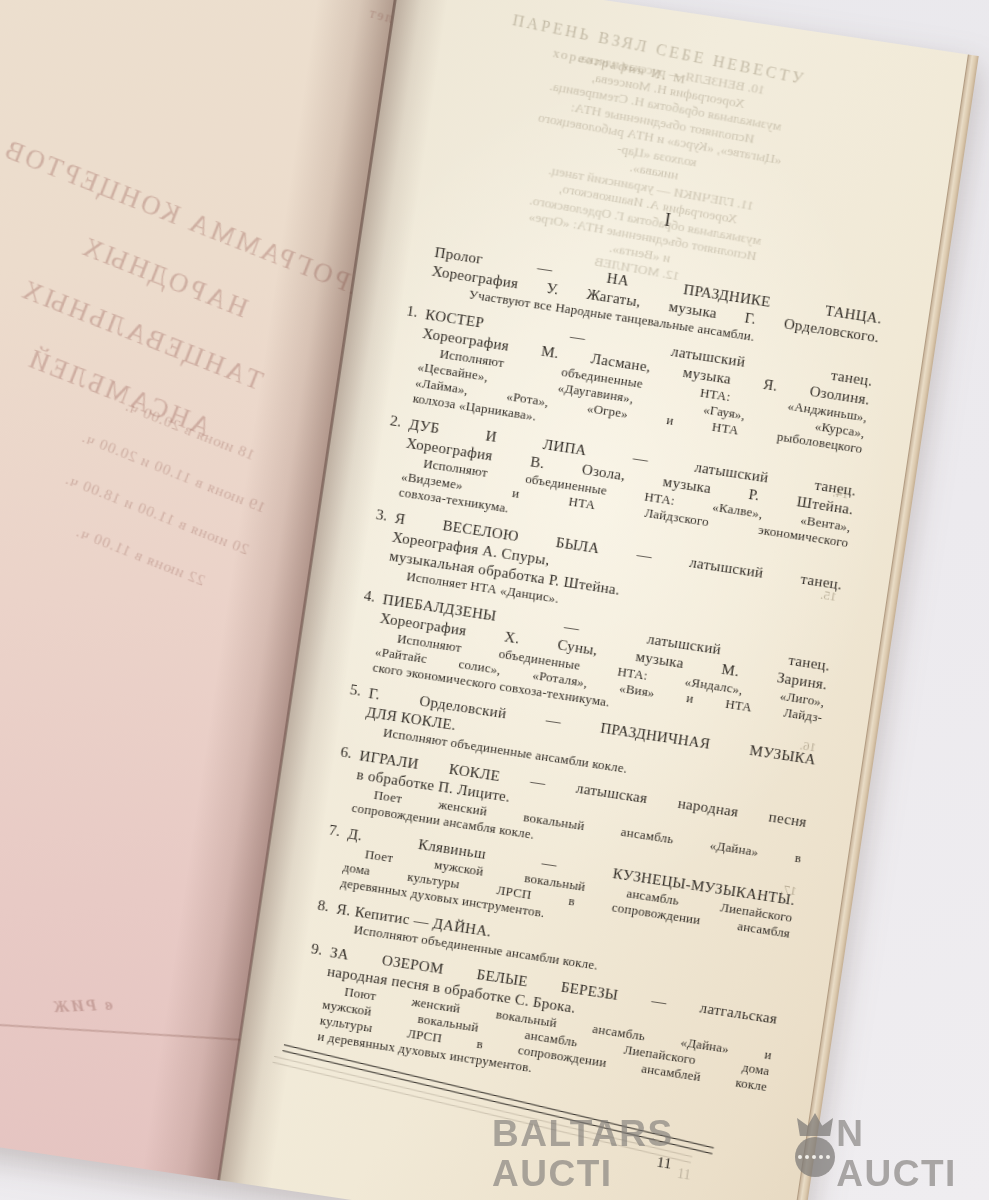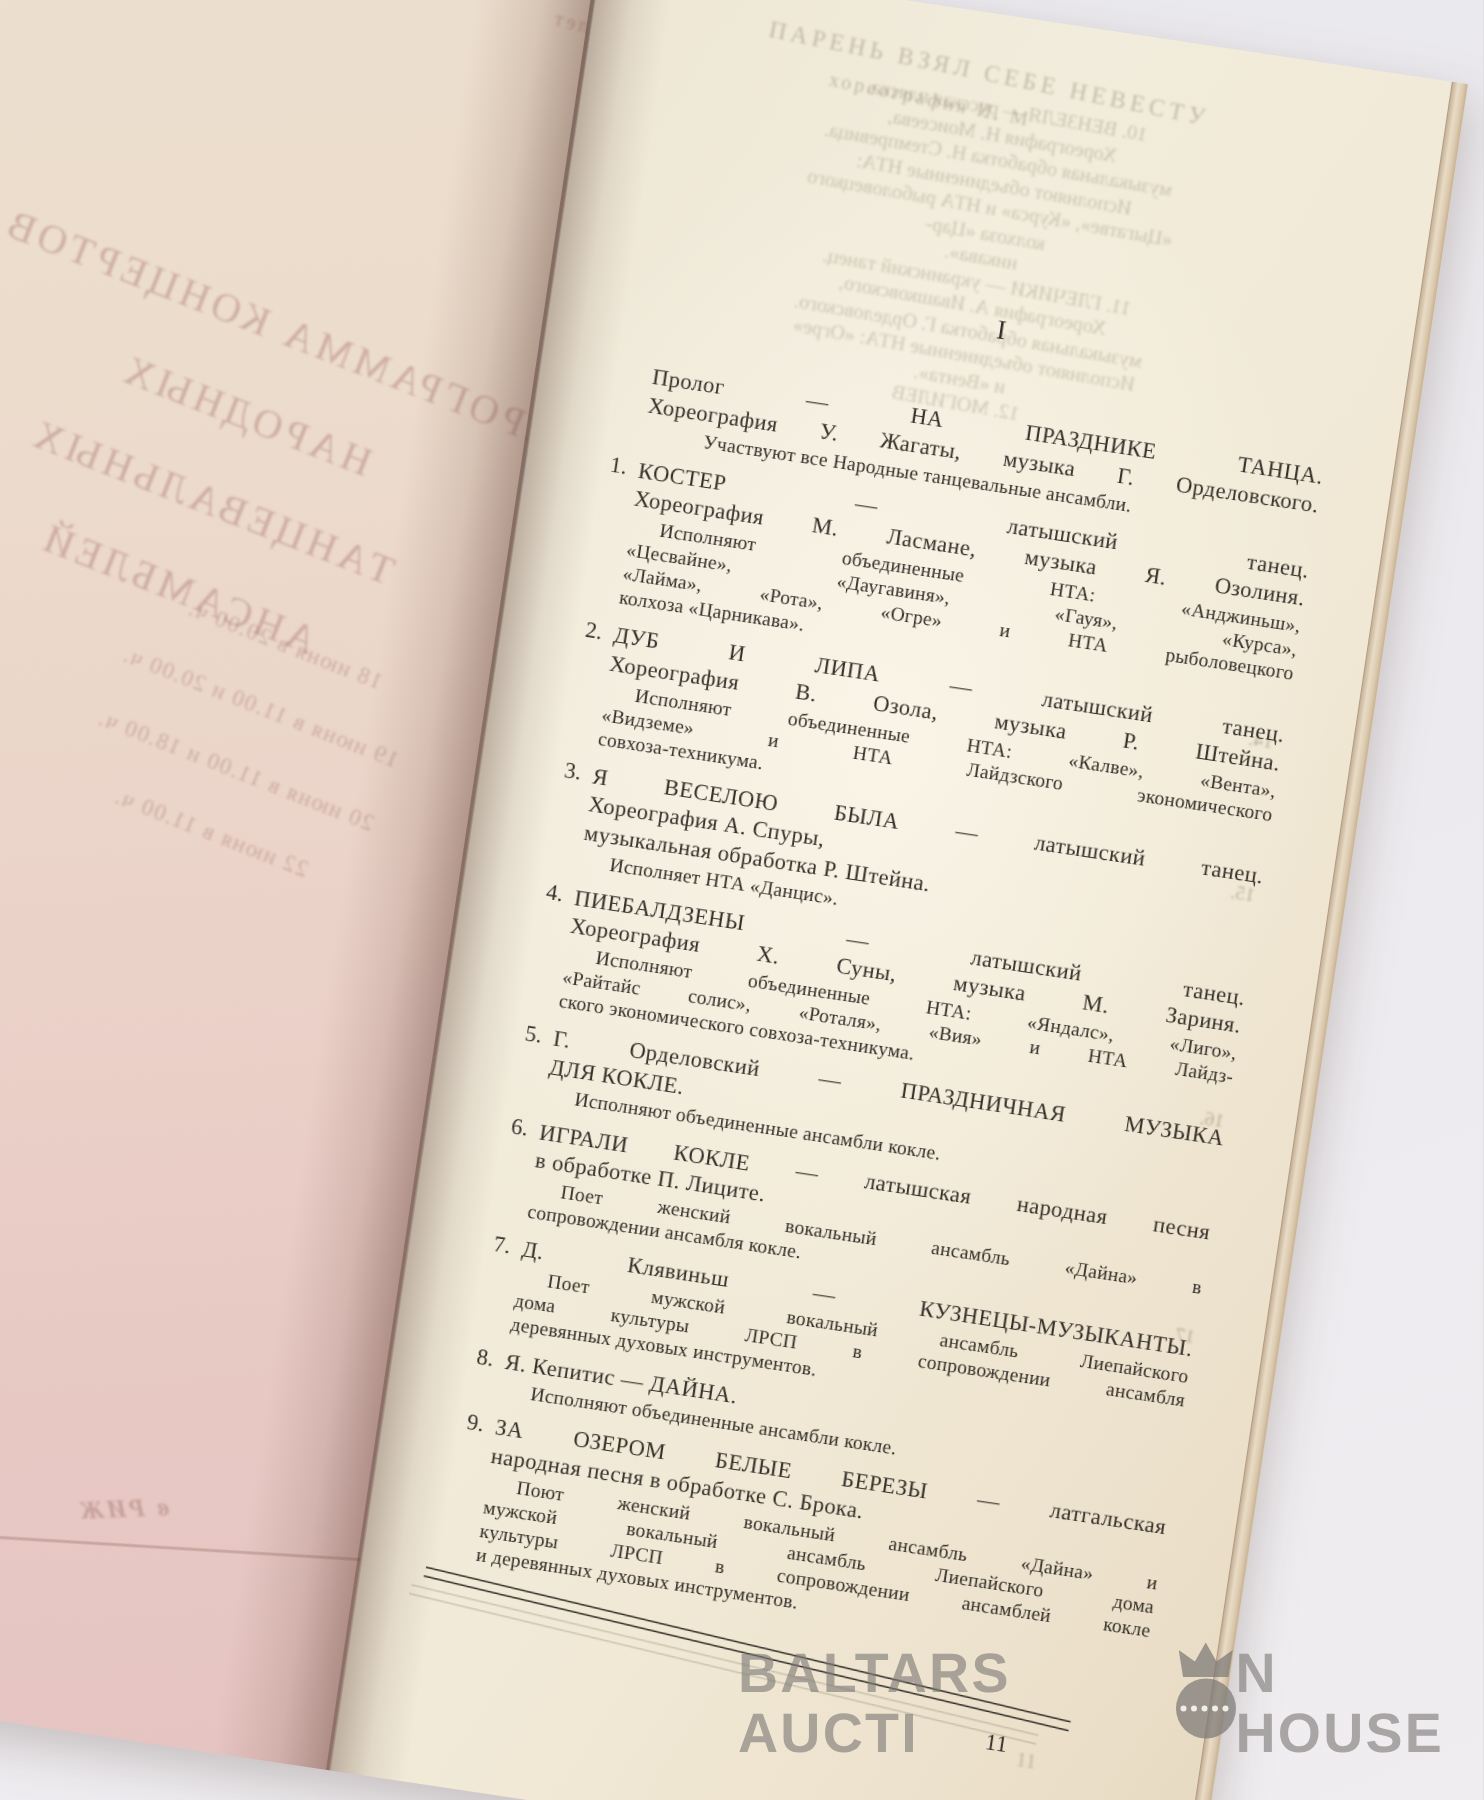--- a/index.html
+++ b/index.html
@@ -69,21 +69,21 @@
         transform:rotate(5deg);transform-origin:0 0;filter:blur(.5px);}
   .pagenum{position:absolute;left:430px;top:1132px;font-size:15.5px;z-index:2;color:#332e28;}
   .pagenum-ghost{position:absolute;left:452px;top:1142px;font-size:14px;z-index:1;
         color:rgba(90,78,62,.30);filter:blur(.6px);}
   
   .watermark{position:absolute;left:492px;top:1096px;z-index:9;
         font-family:"Liberation Sans", sans-serif;color:rgba(124,121,118,.62);}
   .wm-script{font-family:"DejaVu Serif", serif;font-style:italic;font-size:23px;
         letter-spacing:4px;margin:0 0 -2px 70px;color:rgba(124,121,118,.72);}
   .wm-brand{display:flex;align-items:center;font-size:37px;font-weight:700;
-        letter-spacing:1.5px;line-height:40px;}
+        letter-spacing:1.5px;line-height:40px;margin-top:18px;}
   .wm-logo{position:relative;width:42px;height:42px;margin:0 2px;}
   .wm-crown{position:absolute;left:3px;top:-20px;width:36px;height:23px;
         background:rgba(124,121,118,.72);
         clip-path:polygon(8% 100%,0% 22%,30% 55%,50% 0%,70% 55%,100% 22%,92% 100%);}
   .wm-ball{position:absolute;left:1px;top:4px;width:40px;height:40px;border-radius:50%;
         background:rgba(124,121,118,.72);}
   .wm-dots{position:absolute;left:4px;top:22px;display:flex;gap:3px;}
   .wm-dot{width:4px;height:4px;border-radius:50%;background:#f0eee9;}
 </style>
 </head>
@@ -241,16 +241,16 @@
         <span class="wm-crown"></span>
         <span class="wm-ball"></span>
         <span class="wm-dots">
           <span class="wm-dot"></span>
             <span class="wm-dot"></span>
             <span class="wm-dot"></span>
             <span class="wm-dot"></span>
             <span class="wm-dot"></span>
         </span>
       </span>
-      <span>N HOUSE</span>
+      <span>N AUCTI</span>
     </div>
   </div>
 </div>
 
 </body></html>

